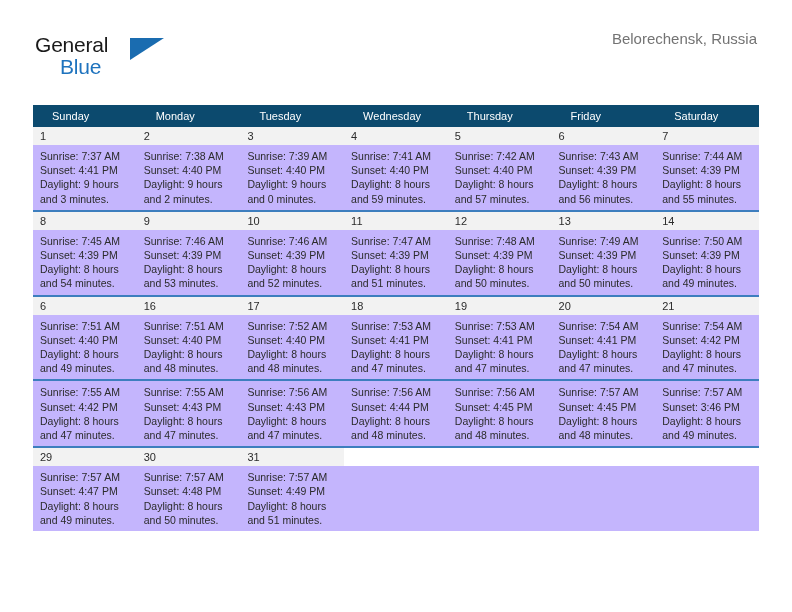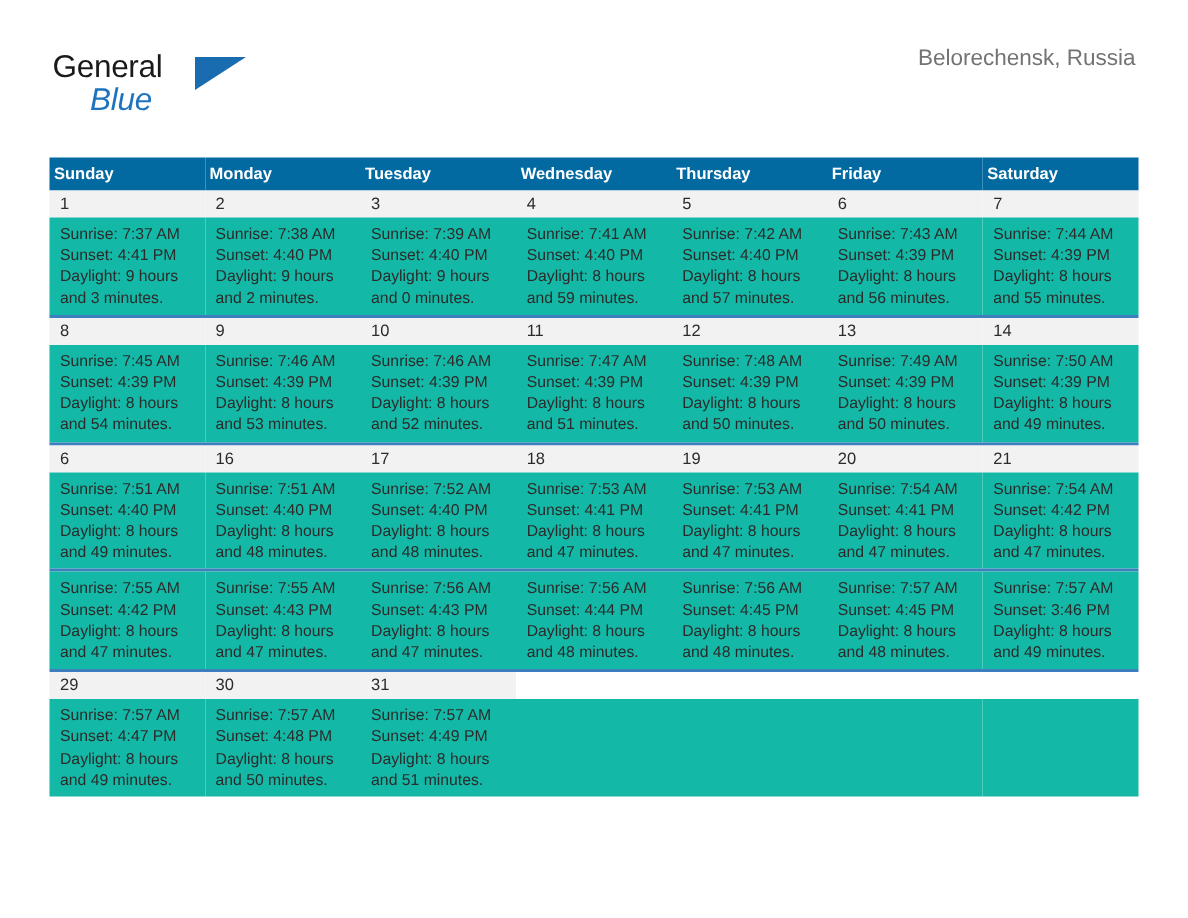--- a/index.html
+++ b/index.html
@@ -49,21 +49,20 @@
     font-family: "Liberation Sans", sans-serif;
   }
   .logo-blue {
     position: absolute;
     left: 25px;
     top: 22px;
     font-size: 21px;
     letter-spacing: -0.2px;
     color: #1e73be;
     font-family: "Liberation Sans", sans-serif;
-    font-style: italic;
   }
   .logo-tri {
     position: absolute;
     left: 95px;
     top: 5px;
     width: 0;
     height: 0;
     border-left: 34px solid #1a6cb0;
     border-bottom: 22px solid transparent;
   }
@@ -95,26 +94,26 @@
     position: absolute;
     left: 33px;
     top: 105px;
     width: 726px;
     border-collapse: collapse;
     table-layout: fixed;
   }
   .cal col { width: 103.71px; }
 
   .cal thead th {
-    background: #0369a1;
+    background: #0c4a6e;
     color: #ffffff;
     font-size: 11px;
-    font-weight: bold;
+    font-weight: normal;
     text-align: left;
-    padding: 5px 0 5px 3px;
+    padding: 5px 0 5px 19px;
     height: 19px;
     box-sizing: border-box;
     border: none;
   }
 
   .week-sep td {
     height: 2px;
     padding: 0;
     background: #3d7ebe;
     border: none;
@@ -126,21 +125,21 @@
     color: #2b2b2b;
     padding: 3px 0 3px 7px;
     height: 18px;
     box-sizing: border-box;
     vertical-align: top;
     border: none;
   }
   .daynum-row td.empty { background: #ffffff; }
 
   .info-row td {
-    background: #14b8a6;
+    background: #c4b5fd;
     font-size: 10.5px;
     line-height: 14.2px;
     color: #2b2b2b;
     padding: 4px 6px 4px 7px;
     vertical-align: top;
     height: 62px;
     box-sizing: border-box;
     border: none;
   }
   .info-line { white-space: nowrap; }

